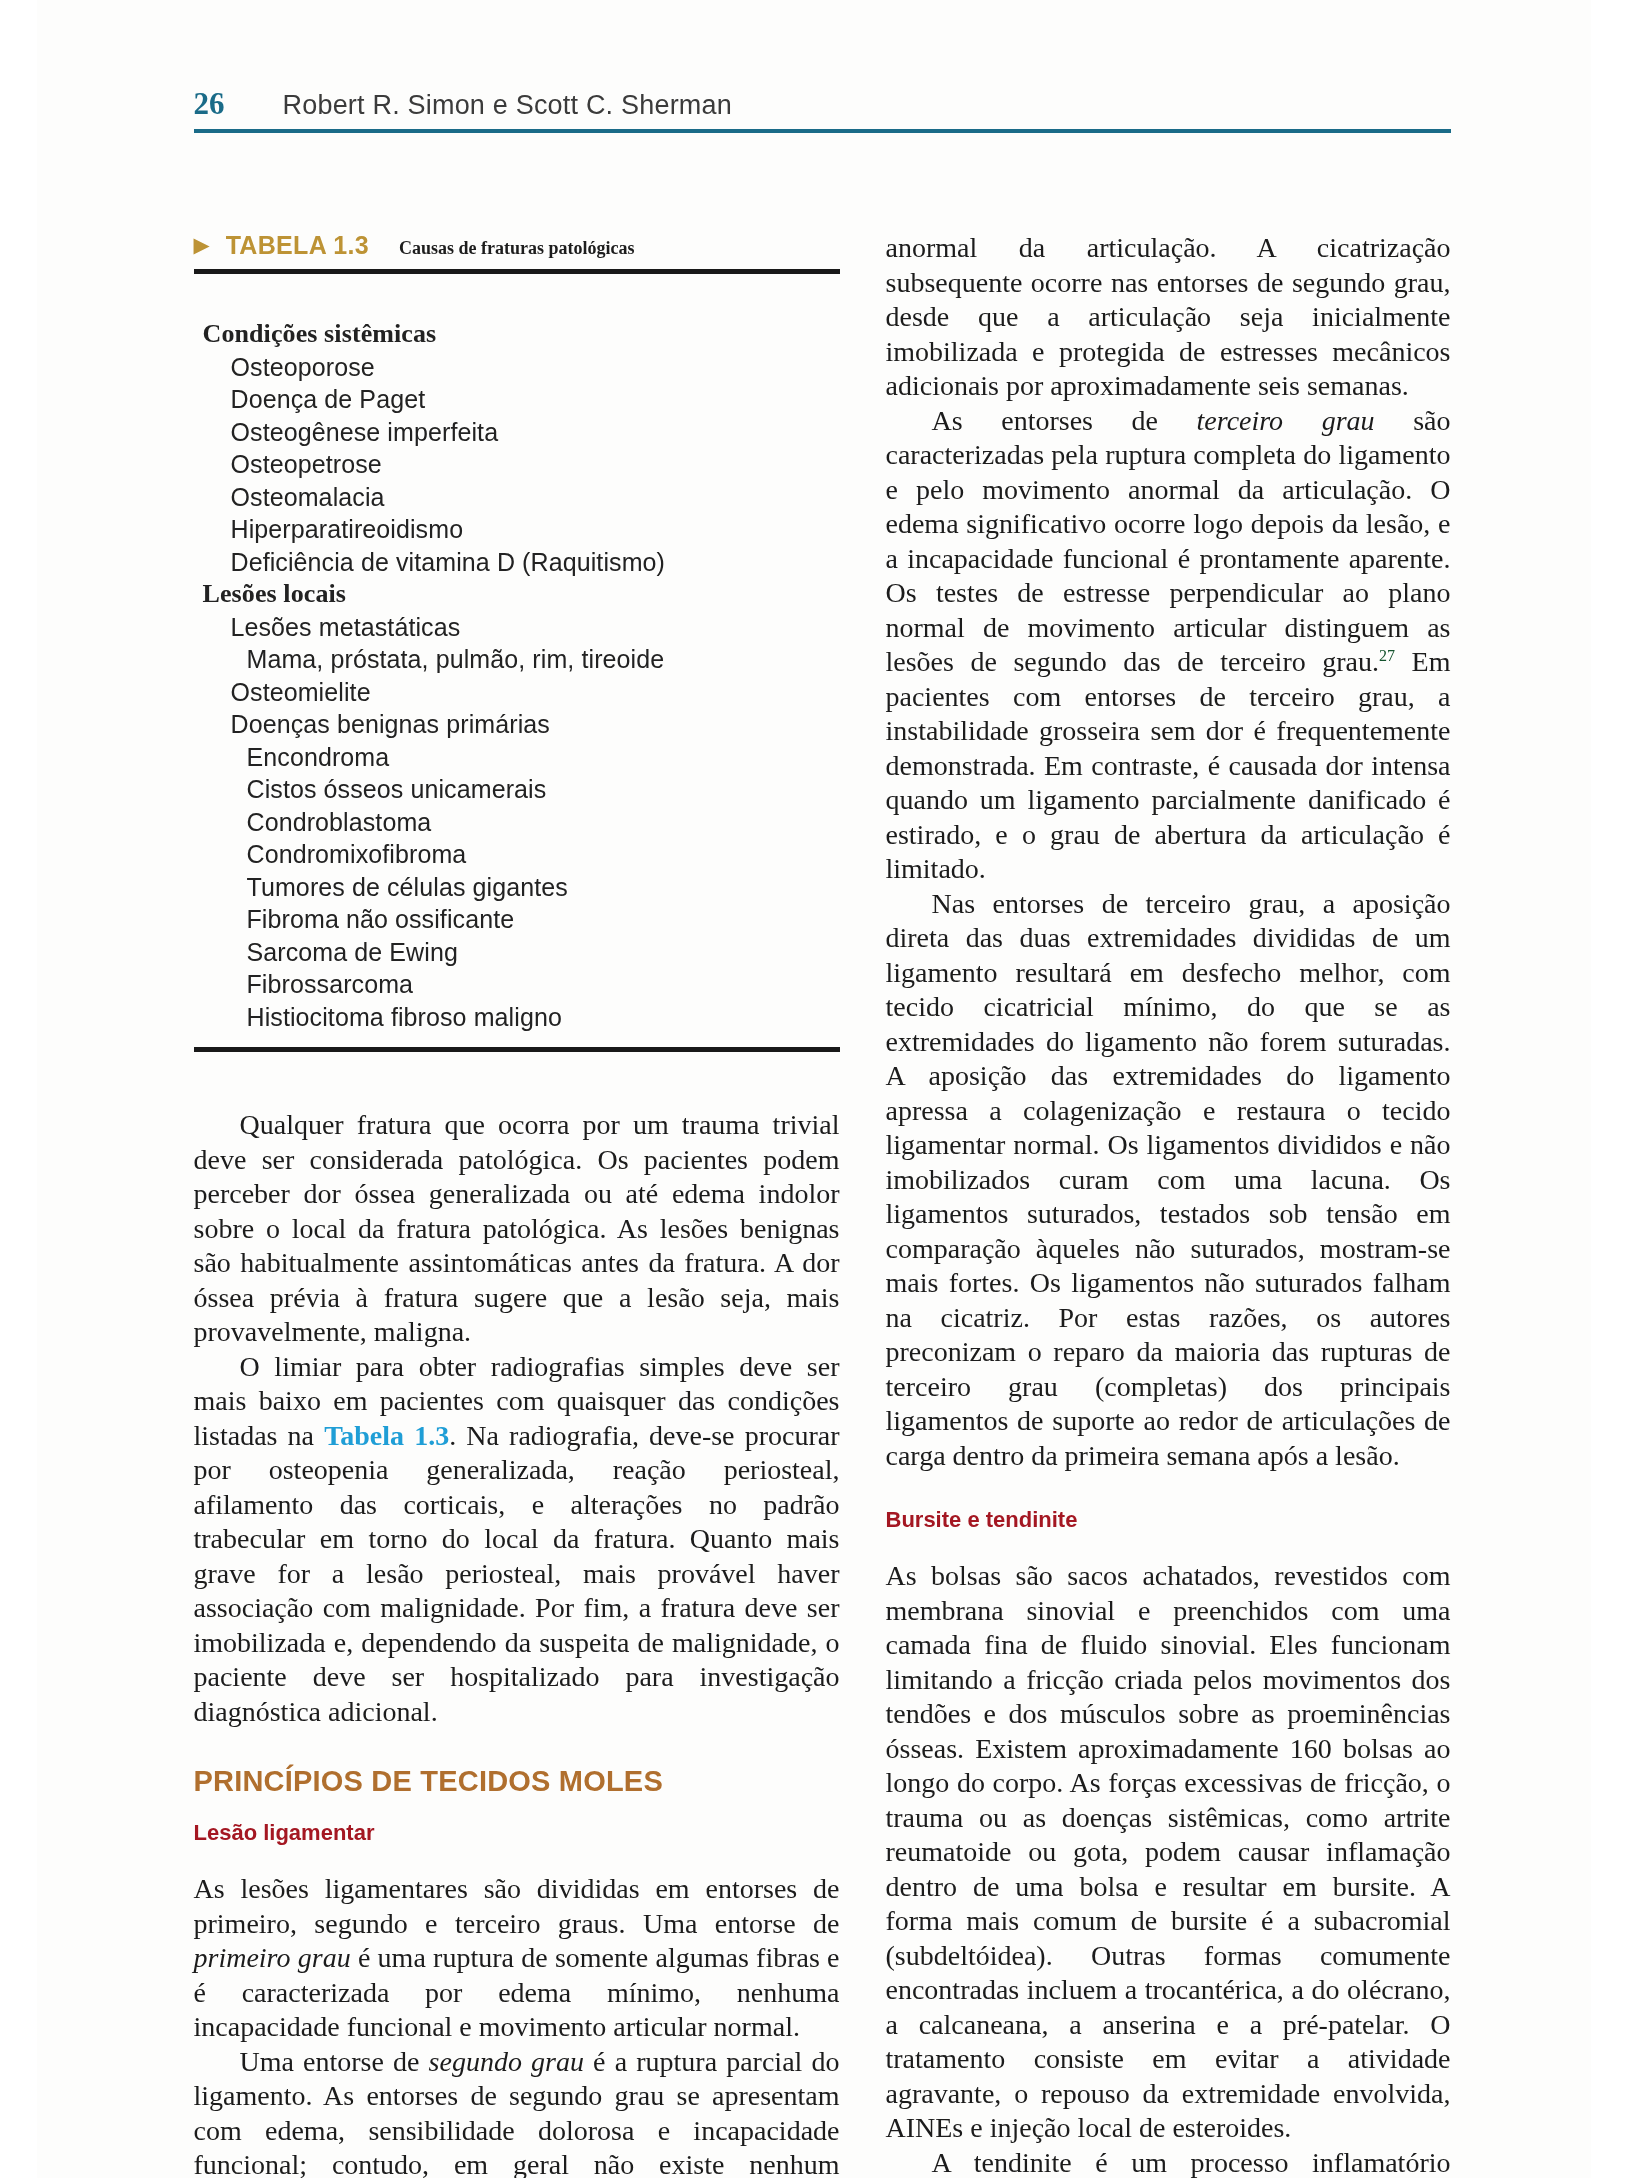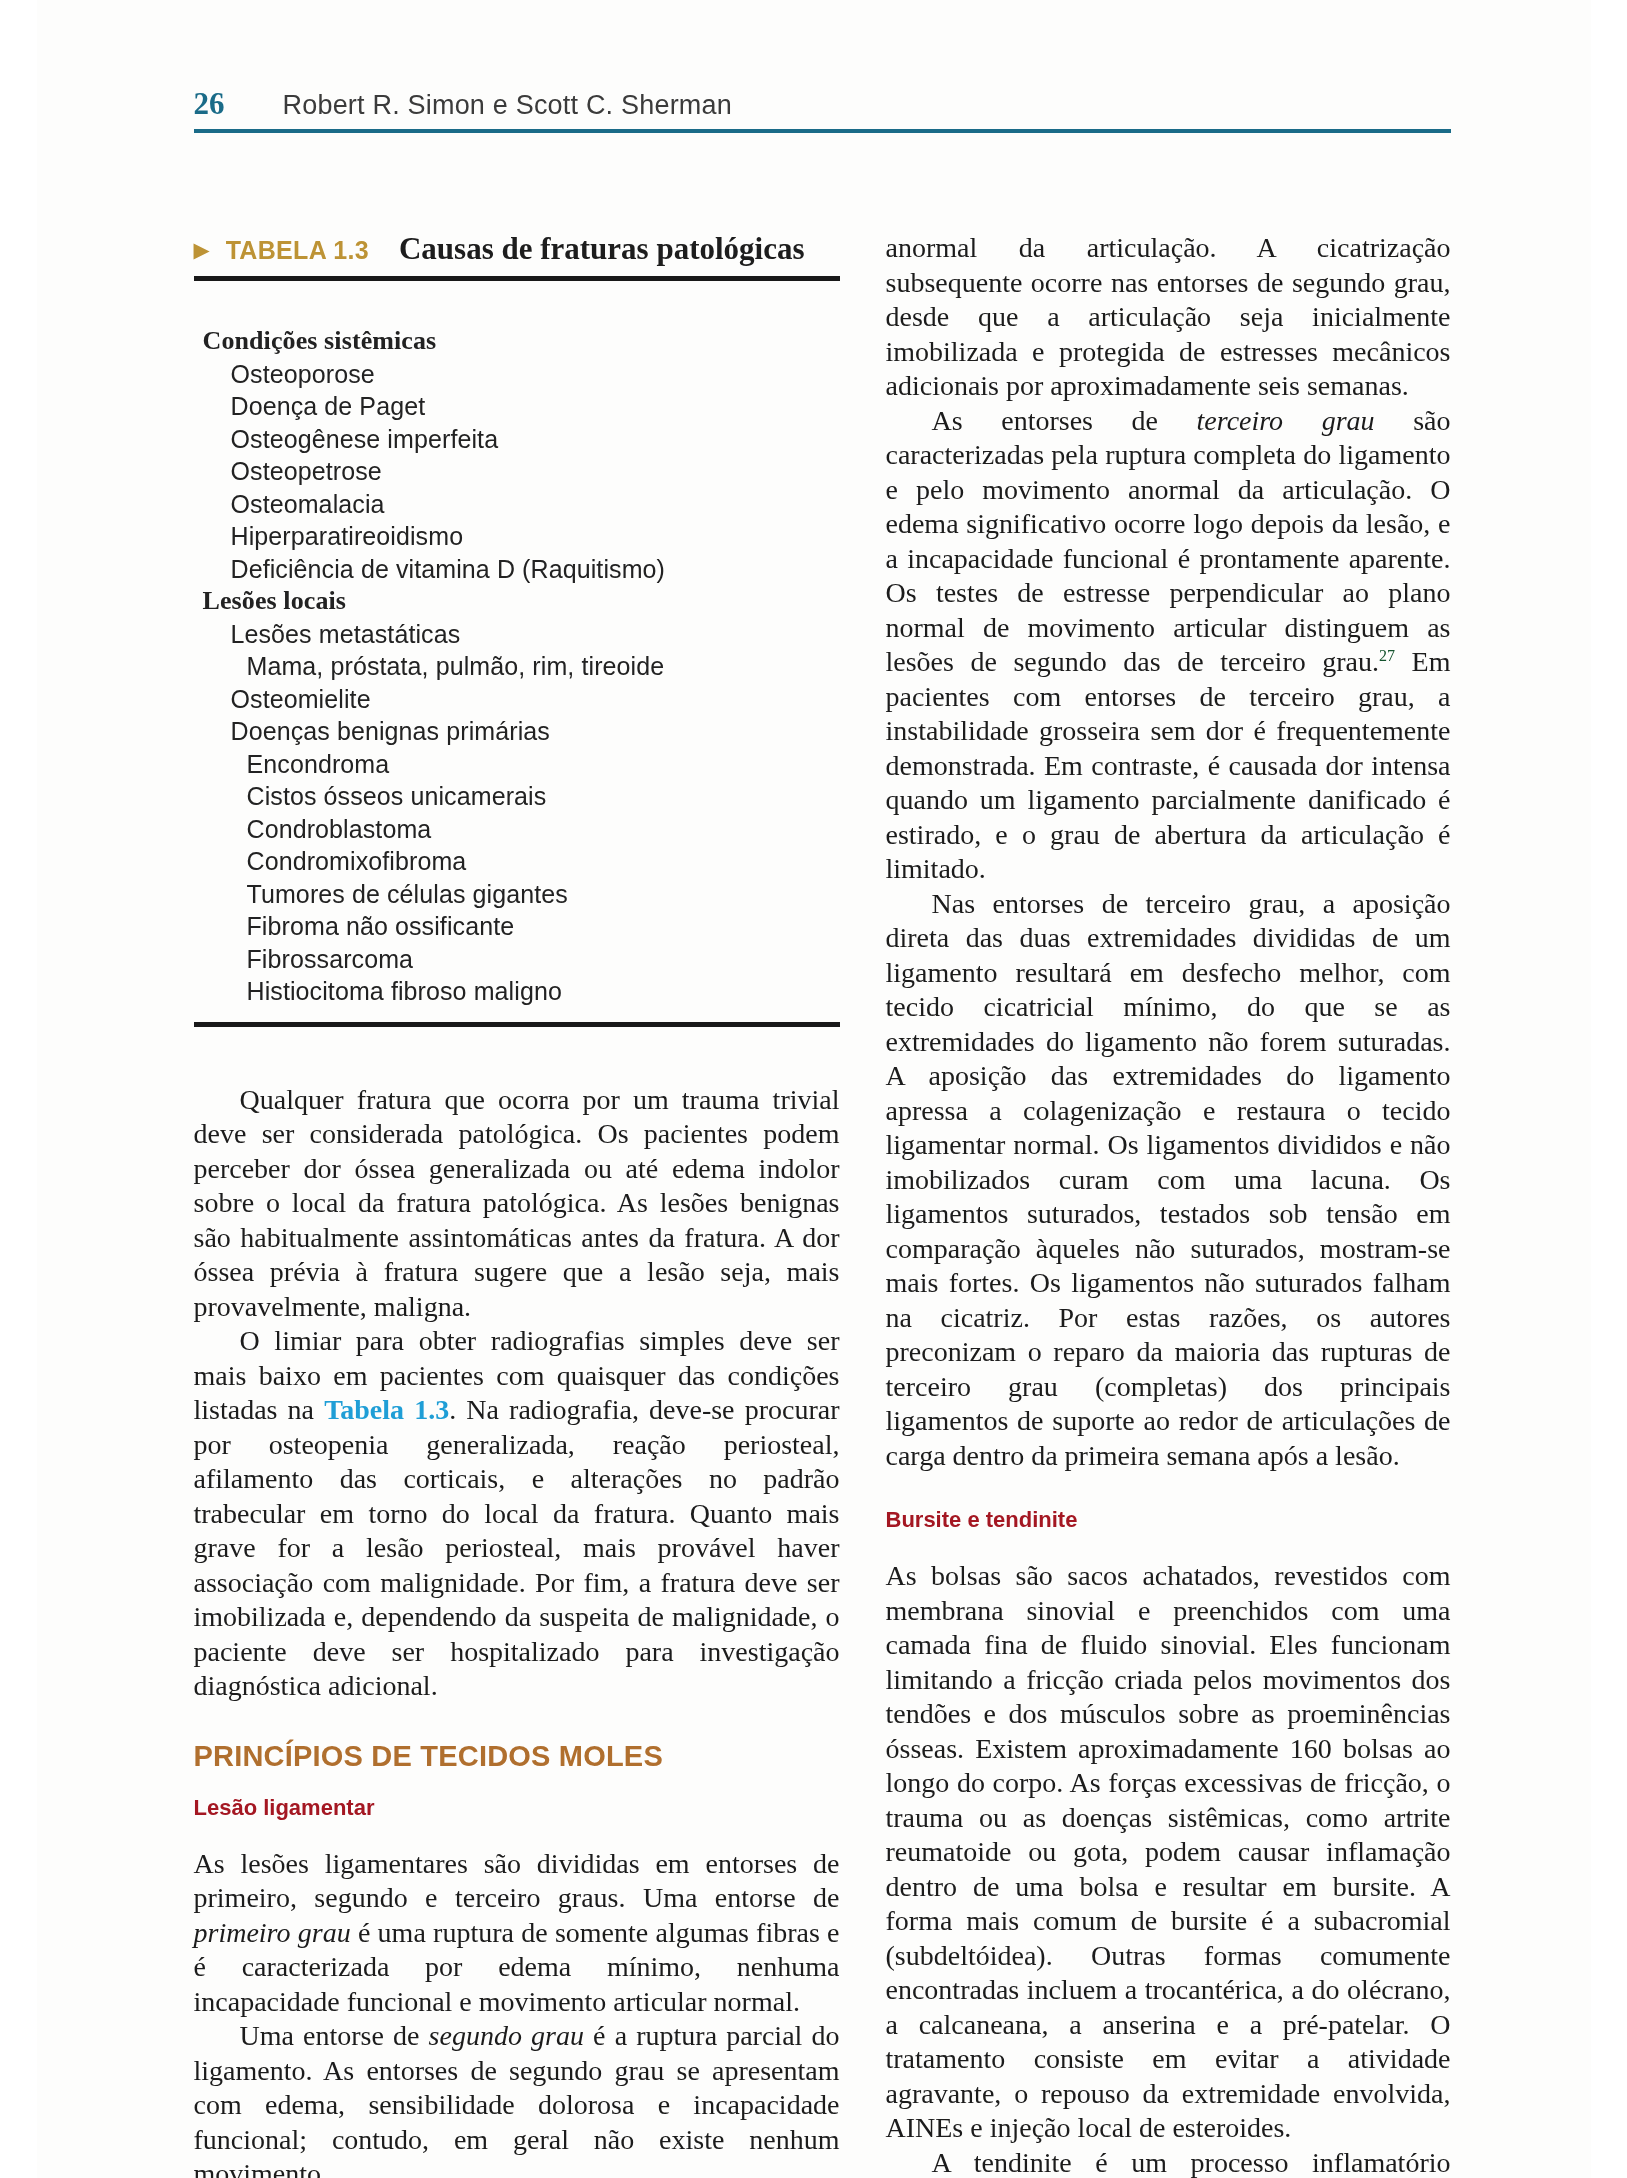--- a/index.html
+++ b/index.html
@@ -72,21 +72,21 @@
     font-family: "Liberation Sans", sans-serif;
     font-weight: bold;
     font-size: 25px;
     color: #bd9335;
     margin-left: 16px;
     letter-spacing: 0.3px;
   }
   .table-title {
     font-family: "Liberation Serif", serif;
     font-weight: bold;
-    font-size: 31px;
+    font-size: 18px;
     color: #1d1d1d;
     margin-left: 30px;
   }
   .ref-table-body {
     padding: 12px 0 14px 0;
     border-bottom: 5px solid #191919;
     margin-top: 32px;
   }
   .trow {
     font-family: "Liberation Sans", sans-serif;
@@ -173,20 +173,21 @@
           <div class="trow lvl1">Lesões metastáticas</div>
           <div class="trow lvl2">Mama, próstata, pulmão, rim, tireoide</div>
           <div class="trow lvl1">Osteomielite</div>
           <div class="trow lvl1">Doenças benignas primárias</div>
           <div class="trow lvl2">Encondroma</div>
           <div class="trow lvl2">Cistos ósseos unicamerais</div>
           <div class="trow lvl2">Condroblastoma</div>
           <div class="trow lvl2">Condromixofibroma</div>
           <div class="trow lvl2">Tumores de células gigantes</div>
           <div class="trow lvl2">Fibroma não ossificante</div>
+          <div class="trow lvl2">Sarcoma de Ewing</div>
           <div class="trow lvl2">Fibrossarcoma</div>
           <div class="trow lvl2">Histiocitoma fibroso maligno</div>
         </div>
       </div>
 
       <p class="para indent">Qualquer fratura que ocorra por um trauma trivial deve ser considerada patológica. Os pacientes podem perceber dor óssea generalizada ou até edema indolor sobre o local da fratura patológica. As lesões benignas são habitualmente assintomáticas antes da fratura. A dor óssea prévia à fratura sugere que a lesão seja, mais provavelmente, maligna.</p>
 
       <p class="para indent">
         <span>O limiar para obter radiografias simples deve ser mais baixo em pacientes com quaisquer das condições listadas na </span><span class="ref-link">Tabela 1.3</span><span>. Na radiografia, deve-se procurar por osteopenia generalizada, reação periosteal, afilamento das corticais, e alterações no padrão trabecular em torno do local da fratura. Quanto mais grave for a lesão periosteal, mais provável haver associação com malignidade. Por fim, a fratura deve ser imobilizada e, dependendo da suspeita de malignidade, o paciente deve ser hospitalizado para investigação diagnóstica adicional.</span>
       </p>

